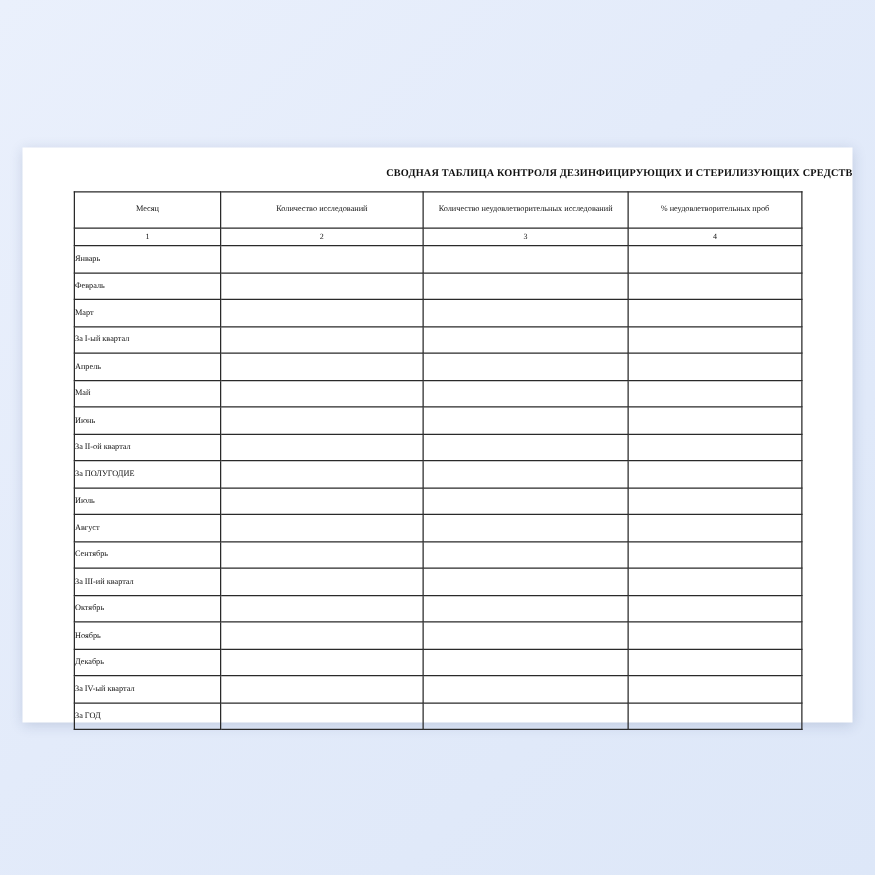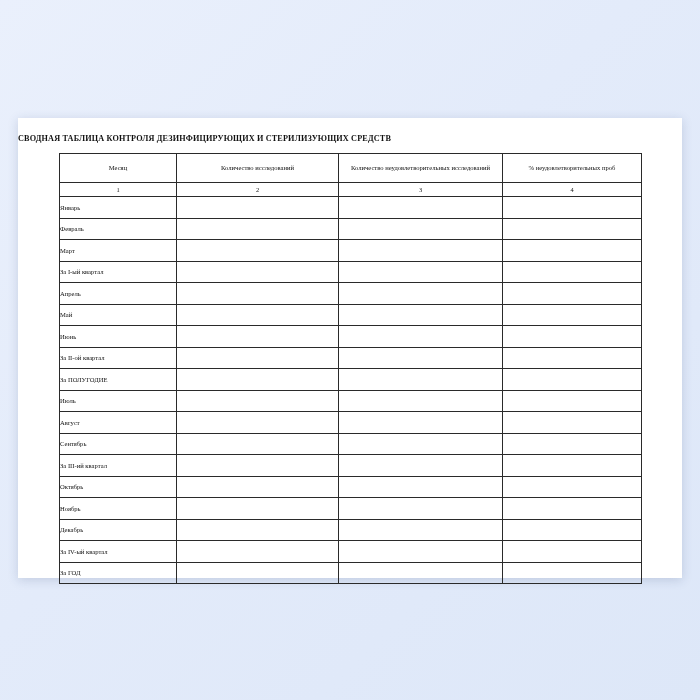--- a/index.html
+++ b/index.html
@@ -26,21 +26,21 @@
     width: 664px;
     height: 460px;
     background: #ffffff;
     box-shadow: 0 2px 10px rgba(40, 60, 110, 0.18);
   }
   #doc-title {
     position: absolute;
     left: 0;
     top: 16px;
     width: 100%;
-    text-align: left;
+    text-align: right;
     font-size: 8.2px;
     font-weight: bold;
     letter-spacing: 0.15px;
     color: #111;
   }
   table.main {
     position: absolute;
     left: 41px;
     top: 35px;
     width: 582px;

